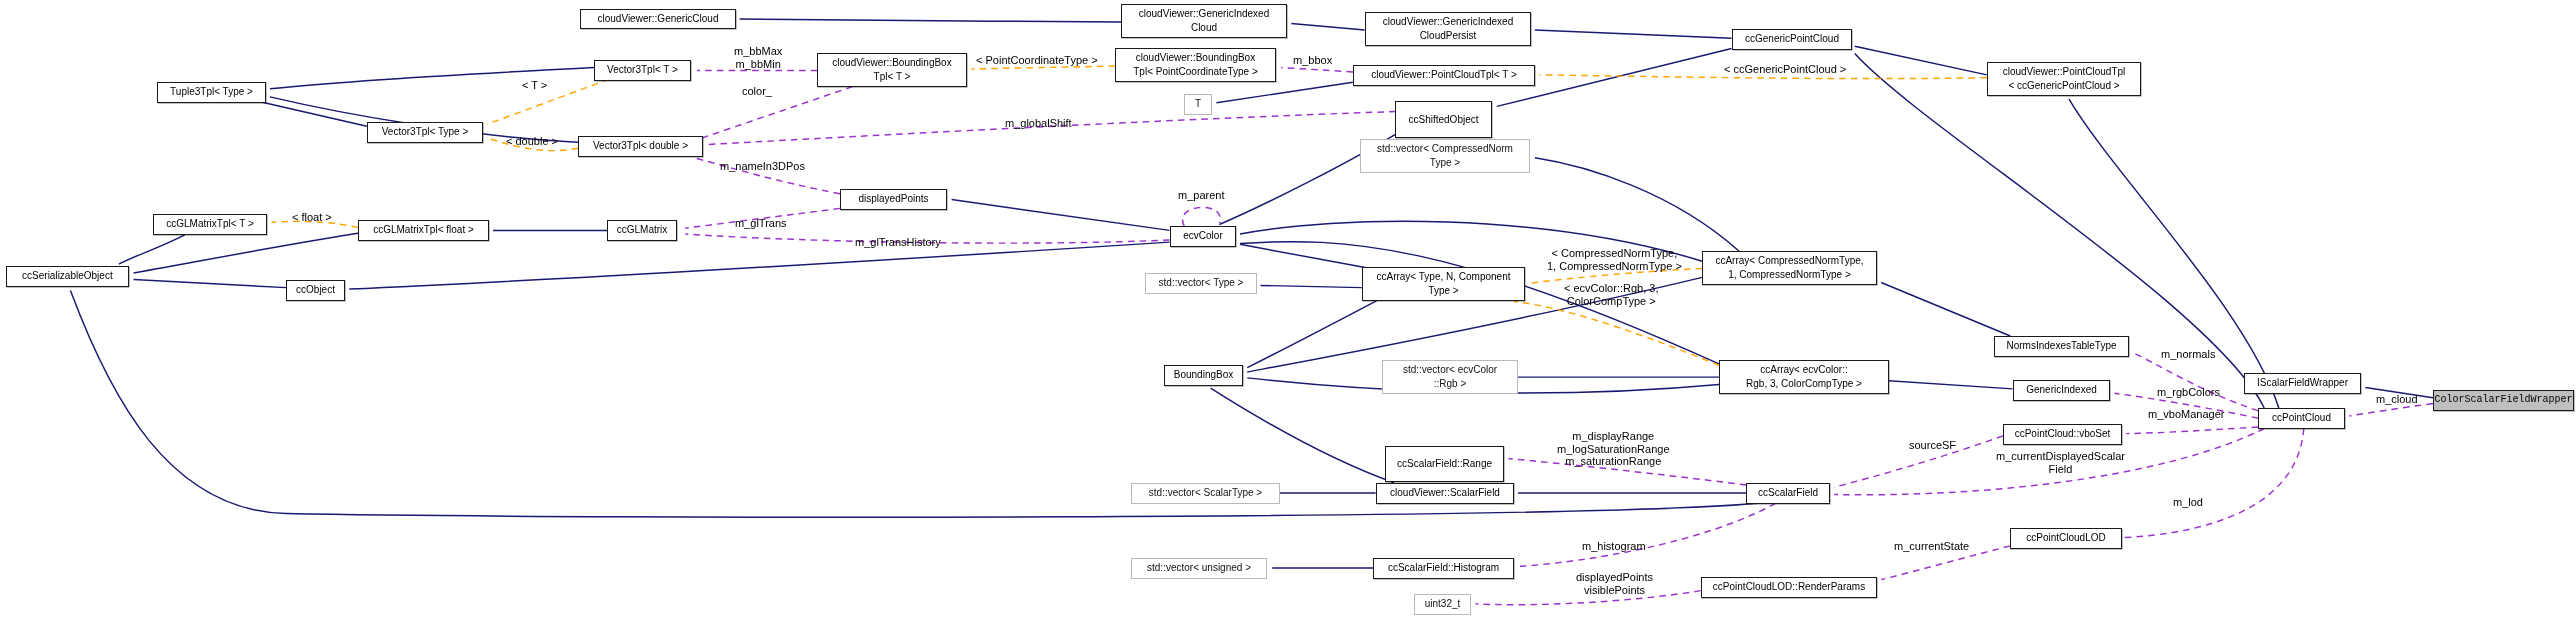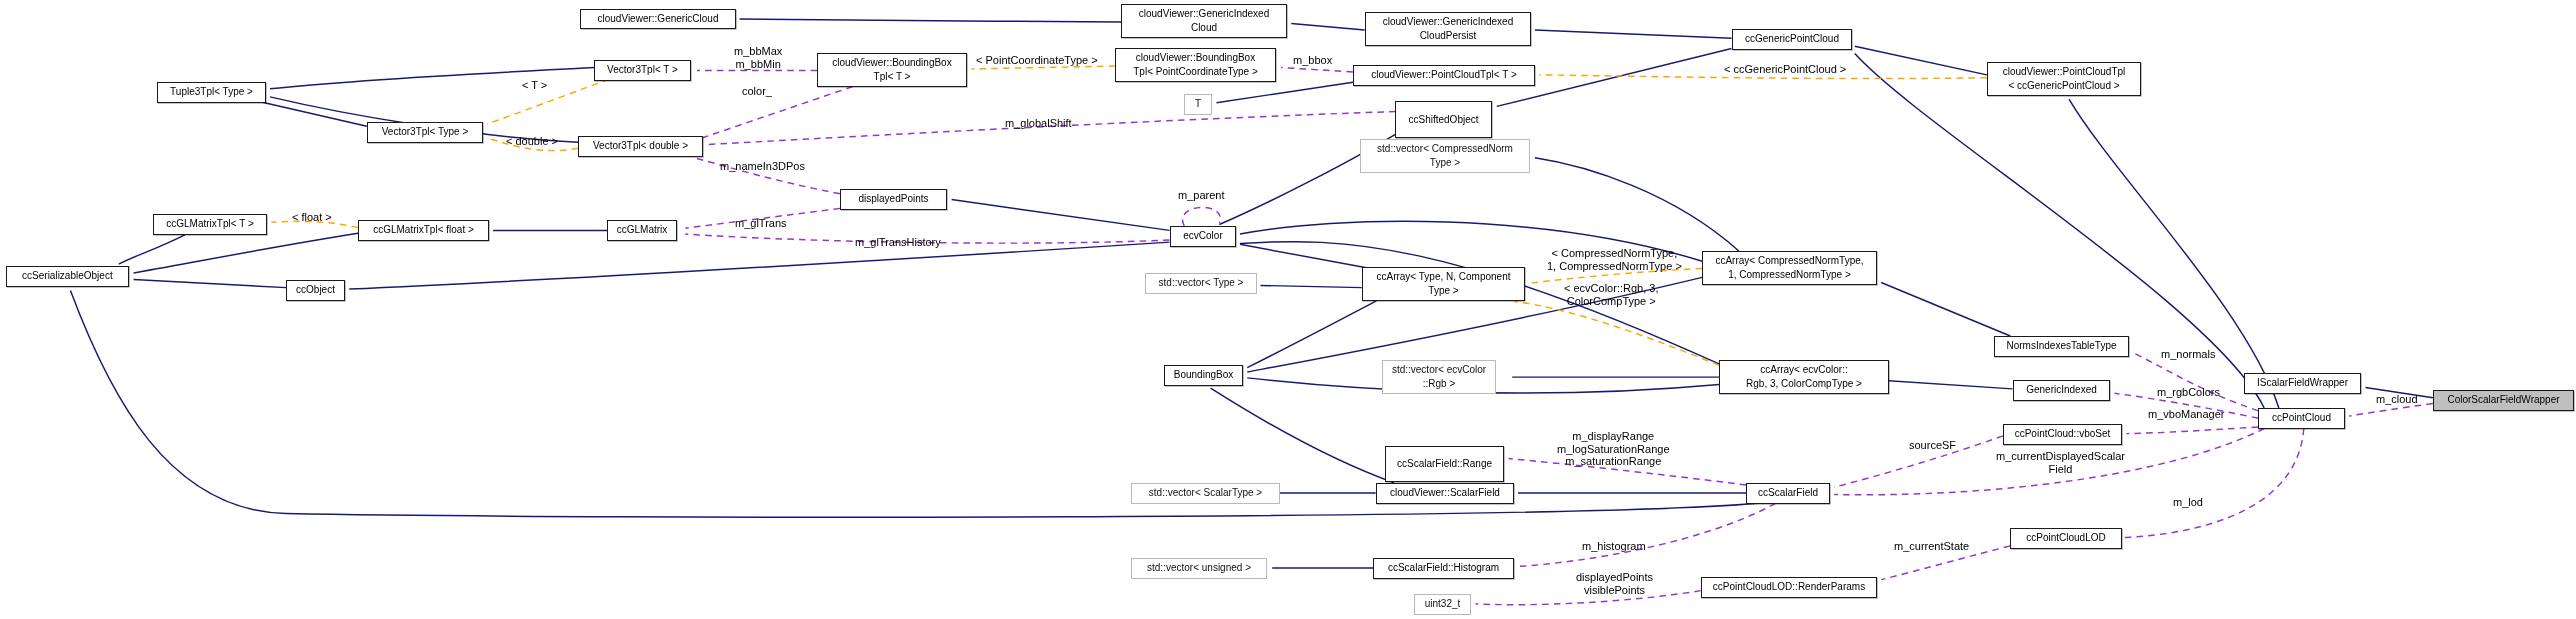--- a/index.html
+++ b/index.html
@@ -19,21 +19,21 @@
   #edges path.use{stroke:var(--c-use);stroke-dasharray:9 7;}
   #edges path.tmpl{stroke:var(--c-tmpl);stroke-dasharray:9 7;}
   .mh-inh{fill:var(--c-inh);} .mh-use{fill:var(--c-use);} .mh-tmpl{fill:var(--c-tmpl);}
   .node{
     position:absolute;box-sizing:border-box;background:var(--c-fill);
     border:1.5px solid var(--c-border);display:flex;align-items:center;justify-content:center;
     font-size:10px;line-height:14px;text-align:center;white-space:pre-line;
     box-shadow:0.7px 0.7px 0 rgba(0,0,0,0.35);z-index:2;padding:0.7px 2.2px;
   }
   .node.tmpl{border:1.1px solid var(--c-tmpl-border);box-shadow:none;color:#111;}
-  .node.current{background:var(--c-hl);}
+  .node.current{background:var(--c-hl);font-family:Liberation Mono, monospace;}
   .elabel{
     position:absolute;font-size:11px;line-height:12.5px;text-align:center;
     white-space:pre-line;z-index:3;color:var(--c-text);
   }
 </style>
 </head>
 <body>
 
 <div id="canvas">
 
@@ -143,21 +143,21 @@
   <div class="node" style="left:1170px;top:226px;width:66px;height:20.5px">ecvColor</div>
   <div class="node" style="left:1362px;top:267px;width:163px;height:34px">ccArray&lt; Type, N, Component
 Type &gt;</div>
   <div class="node" style="left:1702px;top:251px;width:175px;height:34px">ccArray&lt; CompressedNormType,
 1, CompressedNormType &gt;</div>
   <div class="node" style="left:5.9px;top:266px;width:123px;height:20.5px">ccSerializableObject</div>
   <div class="node" style="left:286px;top:280px;width:59px;height:20.5px">ccObject</div>
   <div class="node tmpl" style="left:1145px;top:273px;width:112px;height:20.5px">std::vector&lt; Type &gt;</div>
   <div class="node" style="left:1994px;top:336px;width:135px;height:20.5px">NormsIndexesTableType</div>
   <div class="node" style="left:1164px;top:365px;width:79px;height:20.5px">BoundingBox</div>
-  <div class="node tmpl" style="left:1382px;top:360px;width:114px;height:34px">std::vector&lt; ecvColor
+  <div class="node tmpl" style="left:1382px;top:360px;width:136px;height:34px">std::vector&lt; ecvColor
 ::Rgb &gt;</div>
   <div class="node" style="left:1719px;top:360px;width:170px;height:34px">ccArray&lt; ecvColor::
 Rgb, 3, ColorCompType &gt;</div>
   <div class="node" style="left:2013px;top:380px;width:97px;height:20.5px">GenericIndexed</div>
   <div class="node" style="left:2244px;top:373px;width:117px;height:20.5px">IScalarFieldWrapper</div>
   <div class="node current" style="left:2433px;top:390px;width:141px;height:20.5px">ColorScalarFieldWrapper</div>
   <div class="node" style="left:2258px;top:408px;width:87px;height:20.5px">ccPointCloud</div>
   <div class="node" style="left:2003px;top:424px;width:119px;height:20.5px">ccPointCloud::vboSet</div>
   <div class="node" style="left:1385px;top:446px;width:119px;height:36px">ccScalarField::Range</div>
   <div class="node" style="left:1746px;top:483px;width:84px;height:20.5px">ccScalarField</div>

